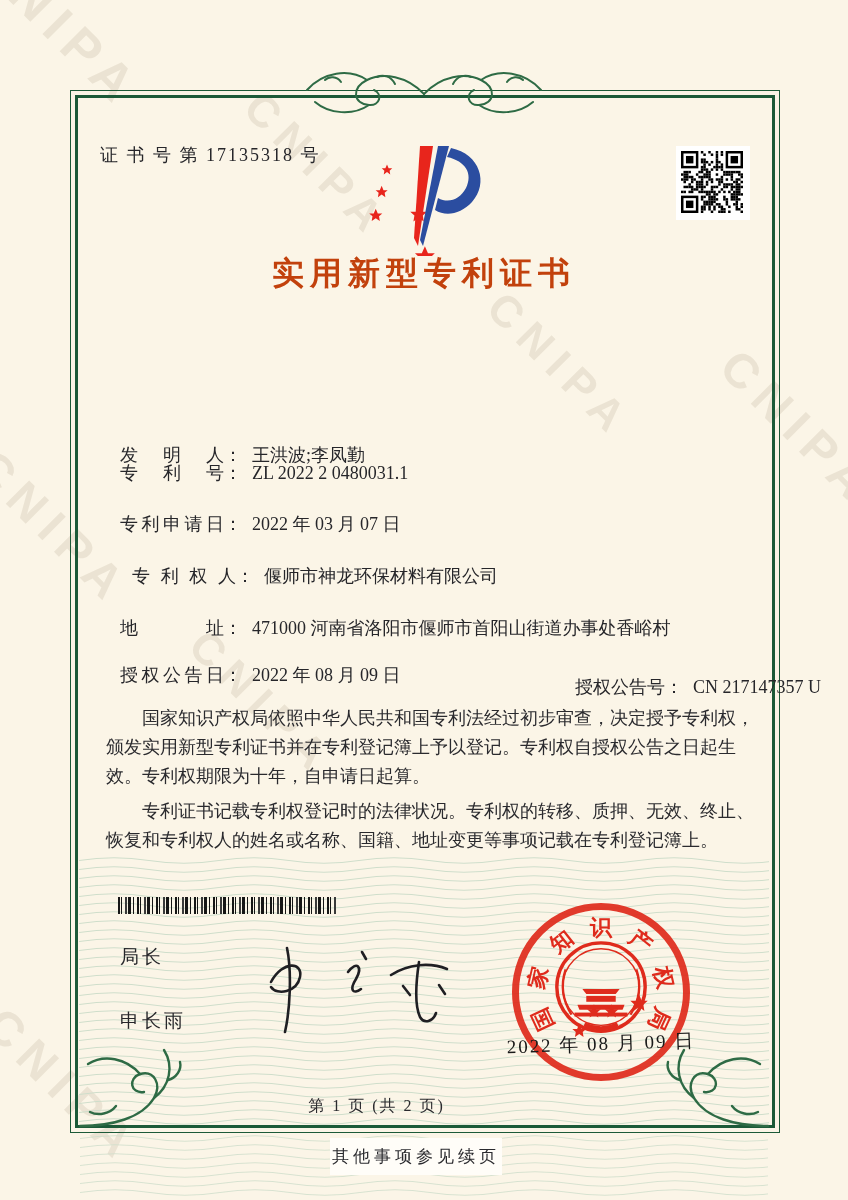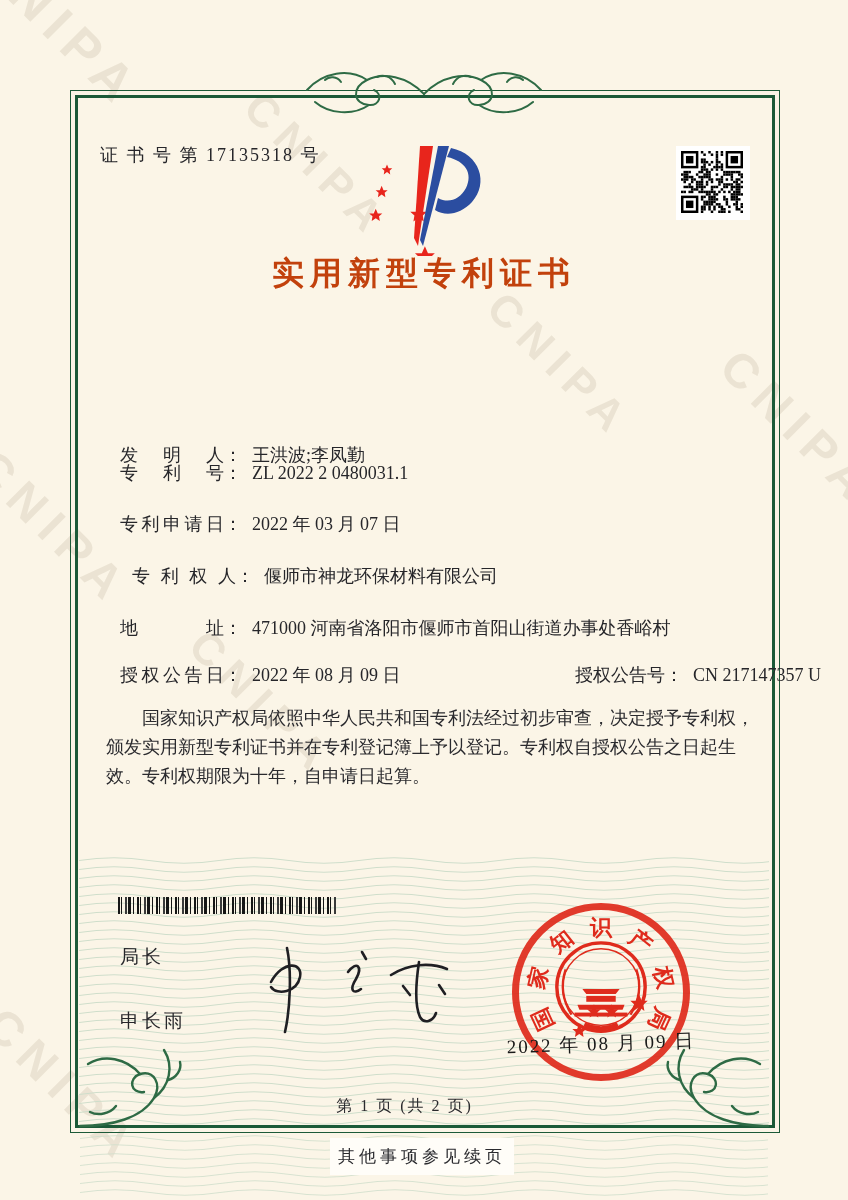--- a/index.html
+++ b/index.html
@@ -28,21 +28,21 @@
   .qr{position:absolute;left:681px;top:151px;}
   .logo{position:absolute;left:356px;top:136px;}
   .title{position:absolute;left:0;top:252px;width:848px;text-align:center;
       font-size:32px;font-weight:700;letter-spacing:6px;color:#c2410c;}
 
   
   .row{position:absolute;left:120px;font-size:18px;white-space:nowrap;}
   .lbl{display:inline-block;width:104px;text-align:justify;text-align-last:justify;
       -moz-text-align-last:justify;}
   .val{margin-left:10px;}
-  .grant2{position:absolute;left:455px;top:0;}
+  .grant2{position:absolute;left:455px;top:12px;}
 
   
   .paras{position:absolute;left:100px;top:698px;width:660px;font-size:18px;
       line-height:29px;color:#2a2a2e;}
   .paras p{margin:6px;text-indent:2em;}
 
   
   .barcode{position:absolute;left:118px;top:897px;width:218px;height:17px;
       background:repeating-linear-gradient(90deg,
         #161616 0 2px, rgba(0,0,0,0) 2px 3px,
@@ -69,23 +69,23 @@
   .seal-char:nth-of-type(4){transform:rotate(0deg)    translateY(-64px);}
   .seal-char:nth-of-type(5){transform:rotate(38deg)   translateY(-64px);}
   .seal-char:nth-of-type(6){transform:rotate(77deg)   translateY(-64px);}
   .seal-char:nth-of-type(7){transform:rotate(115deg)  translateY(-64px);}
   .seal-emblem{position:absolute;left:39px;top:33px;}
   .seal-date{position:absolute;left:-10px;top:128px;width:198px;text-align:center;
       font-size:19px;color:#191919;letter-spacing:2px;transform:rotate(-2deg);
       white-space:nowrap;}
 
   .page-footer{position:absolute;left:0;top:1096px;width:753px;text-align:center;
-      font-size:16px;letter-spacing:2px;color:#2a2a2e;padding-left:28px;}
+      font-size:16px;letter-spacing:2px;color:#2a2a2e;}
   .cont-note{position:absolute;left:330px;top:1138px;background:#fffdf8;
-      padding:7px 8px;font-size:17px;letter-spacing:4px;color:#2a2a2e;}
+      padding:7px 2px;font-size:17px;letter-spacing:4px;color:#2a2a2e;}
 </style>
 </head>
 <body>
 
 <div class="page">
 
   <span class="wm" style="left:-45px;top:-5px;font-size:52px;">CNIPA</span>
   <span class="wm" style="left:225px;top:140px;font-size:44px;">CNIPA</span>
   <span class="wm" style="left:468px;top:340px;font-size:44px;">CNIPA</span>
   <span class="wm" style="left:700px;top:400px;font-size:48px;">CNIPA</span>
@@ -416,20 +416,21 @@
 
   <div class="row" style="top:663px;width:640px;">
     <span class="lbl">授权公告日</span><span>：</span><span class="val">2022 年 08 月 09 日</span>
     <span class="grant2">
       <span>授权公告号</span><span>：</span><span class="val">CN 217147357 U</span>
     </span>
   </div>
 
   <div class="paras">
     <p>国家知识产权局依照中华人民共和国专利法经过初步审查，决定授予专利权，颁发实用新型专利证书并在专利登记簿上予以登记。专利权自授权公告之日起生效。专利权期限为十年，自申请日起算。</p>
+    <p>专利证书记载专利权登记时的法律状况。专利权的转移、质押、无效、终止、恢复和专利权人的姓名或名称、国籍、地址变更等事项记载在专利登记簿上。</p>
   </div>
 
   <div class="barcode"></div>
 
   <div class="signer-title">局长</div>
   <div class="signer-name">申长雨</div>
 
   <svg class="signature" width="210" height="95" viewBox="0 0 210 95">
     <g fill="none" stroke="#1f1f23" stroke-width="2.6" stroke-linecap="round">
       <path d="M26 40 C38 18 58 20 55 35 C52 50 32 54 26 45"></path>

